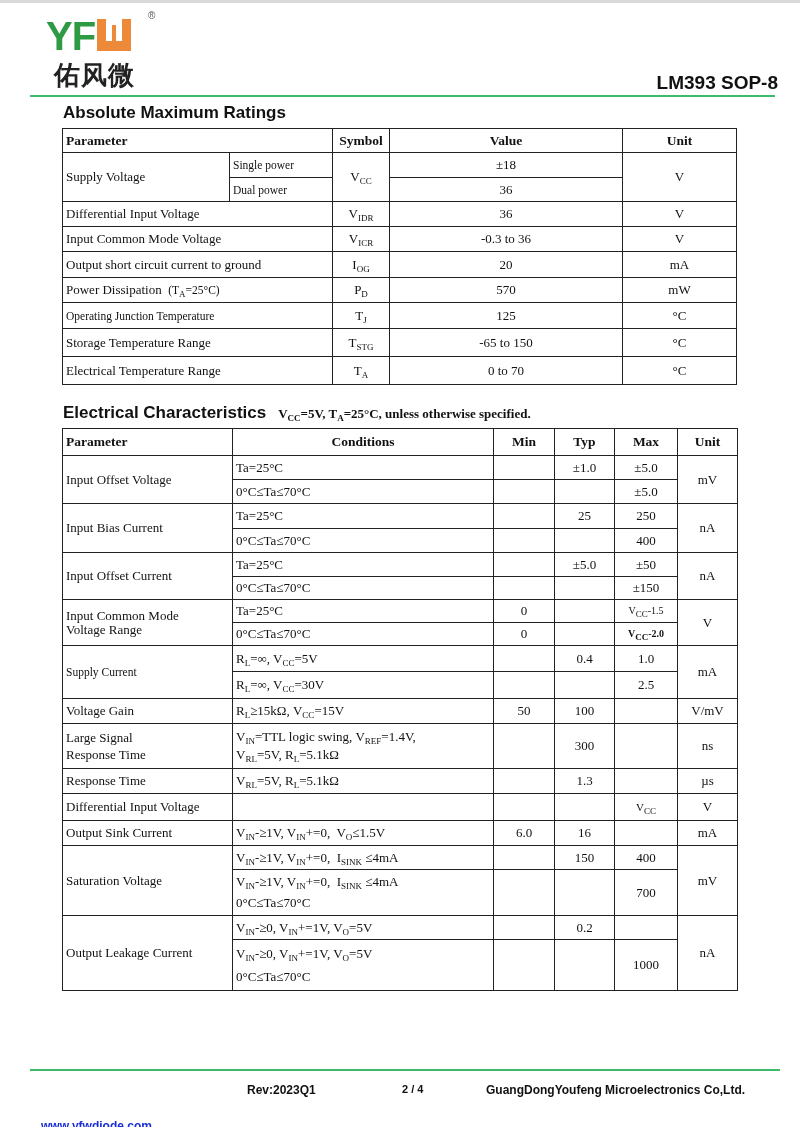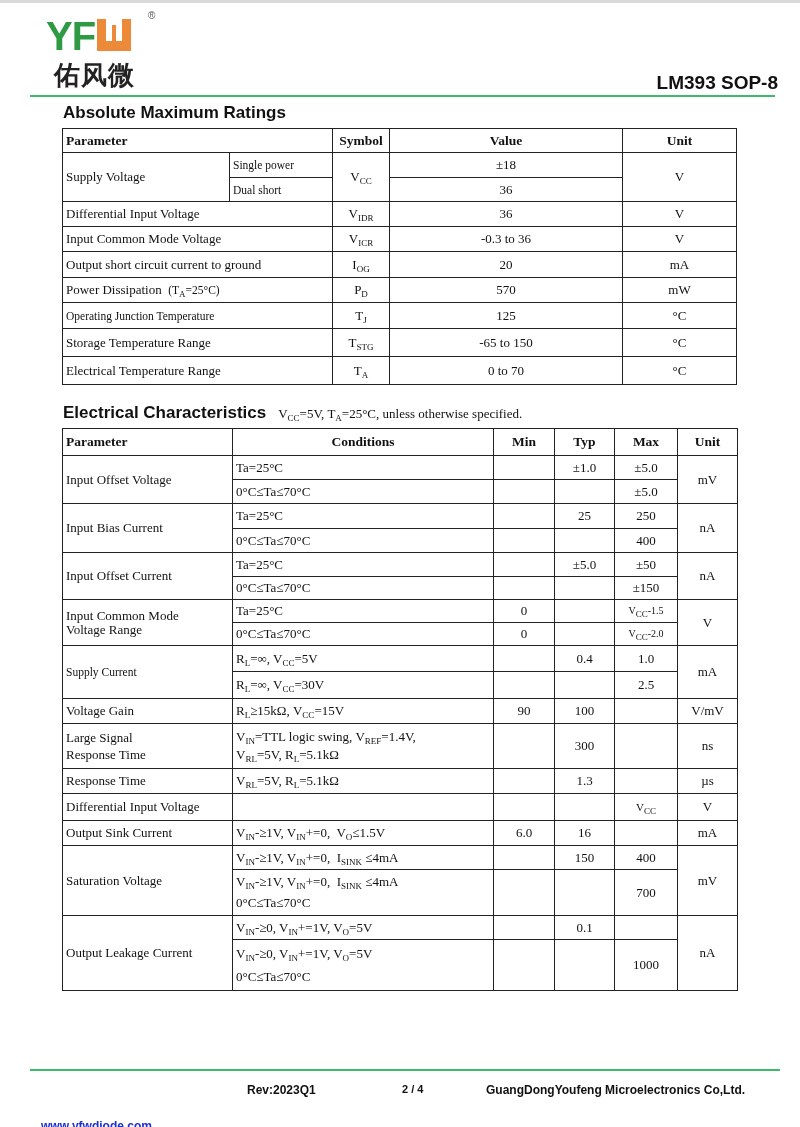--- a/index.html
+++ b/index.html
@@ -9,21 +9,21 @@
   .logo-letters { position:absolute; left:0; top:6px; font-family:"Liberation Sans", sans-serif; font-weight:bold; font-size:40px; letter-spacing:-1px; line-height:40px; }
   .logo-y, .logo-f { color:#2e9a44; }
   .logo-w { display:inline-block; width:34px; height:32px; background:#ec8a3a; vertical-align:top; margin-top:3px; margin-left:2px; position:relative; }
   .logo-w::after { content:""; position:absolute; left:9px; top:0; width:16px; height:22px; background:#fff; }
   .logo-w::before { content:""; position:absolute; left:15px; top:6px; width:4px; height:16px; background:#ec8a3a; z-index:2; }
   .logo-reg { position:absolute; left:102px; top:0px; font-family:"Liberation Sans", sans-serif; font-size:10px; color:#555; }
   .logo-cn { position:absolute; left:8px; top:48px; font-family:"DejaVu Sans", sans-serif; font-weight:bold; font-size:26px; color:#222; letter-spacing:1px; }
   .doc-title { position:absolute; right:22px; top:72px; font-family:"Liberation Sans", sans-serif; font-weight:bold; font-size:19px; color:#111; }
   .green-rule { position:absolute; left:30px; width:745px; height:2px; background:#3dbb6a; }
   .section-title { position:absolute; left:63px; font-family:"Liberation Sans", sans-serif; font-weight:bold; font-size:17px; color:#111; }
-  .cond-note { font-family:"Liberation Serif", serif; font-weight:normal; font-size:13px; margin-left:12px; }
+  .cond-note { font-family:"Liberation Serif", serif; font-weight:bold; font-size:13px; margin-left:12px; }
   table { position:absolute; border-collapse:collapse; table-layout:fixed; font-size:13px; }
   td, th { border:1.4px solid #222; padding:0 3px; line-height:14px; vertical-align:middle; }
   th { font-weight:bold; font-size:13.5px; }
   .c { text-align:center; }
   .l { text-align:left; }
   .small { font-size:11.5px; }
   sub { font-size:9px; vertical-align:-3px; line-height:0; }
   .footer { position:absolute; top:1083px; font-family:"Liberation Sans", sans-serif; font-weight:bold; font-size:12px; color:#111; }
   .footer a { color:#1a2fd6; text-decoration:underline; }
   .cellline { display:block; }
@@ -59,21 +59,21 @@
     <th class="c">Unit</th>
   </tr>
   <tr style="height:25px;">
     <td class="l" rowspan="2">Supply Voltage</td>
     <td class="l small">Single power</td>
     <td class="c" rowspan="2"><span>V</span><sub>CC</sub></td>
     <td class="c">±18</td>
     <td class="c" rowspan="2">V</td>
   </tr>
   <tr style="height:24px;">
-    <td class="l small">Dual short</td>
+    <td class="l small">Dual power</td>
     <td class="c">36</td>
   </tr>
   <tr style="height:25px;">
     <td class="l" colspan="2">Differential Input Voltage</td>
     <td class="c"><span>V</span><sub>IDR</sub></td>
     <td class="c">36</td>
     <td class="c">V</td>
   </tr>
   <tr style="height:25px;">
     <td class="l" colspan="2">Input Common Mode Voltage</td>
@@ -188,42 +188,42 @@
     <td class="l">Ta=25°C</td>
     <td class="c">0</td>
     <td></td>
     <td class="c small" style="font-size:10px;">V<sub>CC</sub>-1.5</td>
     <td class="c" rowspan="2">V</td>
   </tr>
   <tr style="height:23px;">
     <td class="l">0°C≤Ta≤70°C</td>
     <td class="c">0</td>
     <td></td>
-    <td class="c small" style="font-size:10px;">V<sub>CC</sub>-2.0</td>
+    <td class="c small" style="font-size:10px;font-weight:bold;">V<sub>CC</sub>-2.0</td>
   </tr>
 
   <tr style="height:26px;">
     <td class="l small" rowspan="2">Supply Current</td>
     <td class="l">R<sub>L</sub>=∞, V<sub>CC</sub>=5V</td>
     <td></td>
     <td class="c">0.4</td>
     <td class="c">1.0</td>
     <td class="c" rowspan="2">mA</td>
   </tr>
   <tr style="height:27px;">
     <td class="l">R<sub>L</sub>=∞, V<sub>CC</sub>=30V</td>
     <td></td>
         <td></td>
     <td class="c">2.5</td>
   </tr>
 
   <tr style="height:25px;">
     <td class="l">Voltage Gain</td>
     <td class="l">R<sub>L</sub>≥15kΩ, V<sub>CC</sub>=15V</td>
-    <td class="c">90</td>
+    <td class="c">50</td>
     <td class="c">100</td>
     <td></td>
     <td class="c">V/mV</td>
   </tr>
 
   <tr style="height:45px;">
     <td class="l">
           <span class="cellline">Large Signal</span>
           <span class="cellline" style="margin-top:3px;">Response Time</span>
         </td>
@@ -279,21 +279,21 @@
         </td>
     <td></td>
         <td></td>
     <td class="c">700</td>
   </tr>
 
   <tr style="height:24px;">
     <td class="l" rowspan="2">Output Leakage Current</td>
     <td class="l">V<sub>IN</sub>-≥0, V<sub>IN</sub>+=1V, V<sub>O</sub>=5V</td>
     <td></td>
-    <td class="c">0.1</td>
+    <td class="c">0.2</td>
     <td></td>
     <td class="c" rowspan="2">nA</td>
   </tr>
   <tr style="height:51px;">
     <td class="l">
           <span class="cellline">V<sub>IN</sub>-≥0, V<sub>IN</sub>+=1V, V<sub>O</sub>=5V</span>
           <span class="cellline" style="margin-top:9px;">0°C≤Ta≤70°C</span>
         </td>
     <td></td>
         <td></td>

